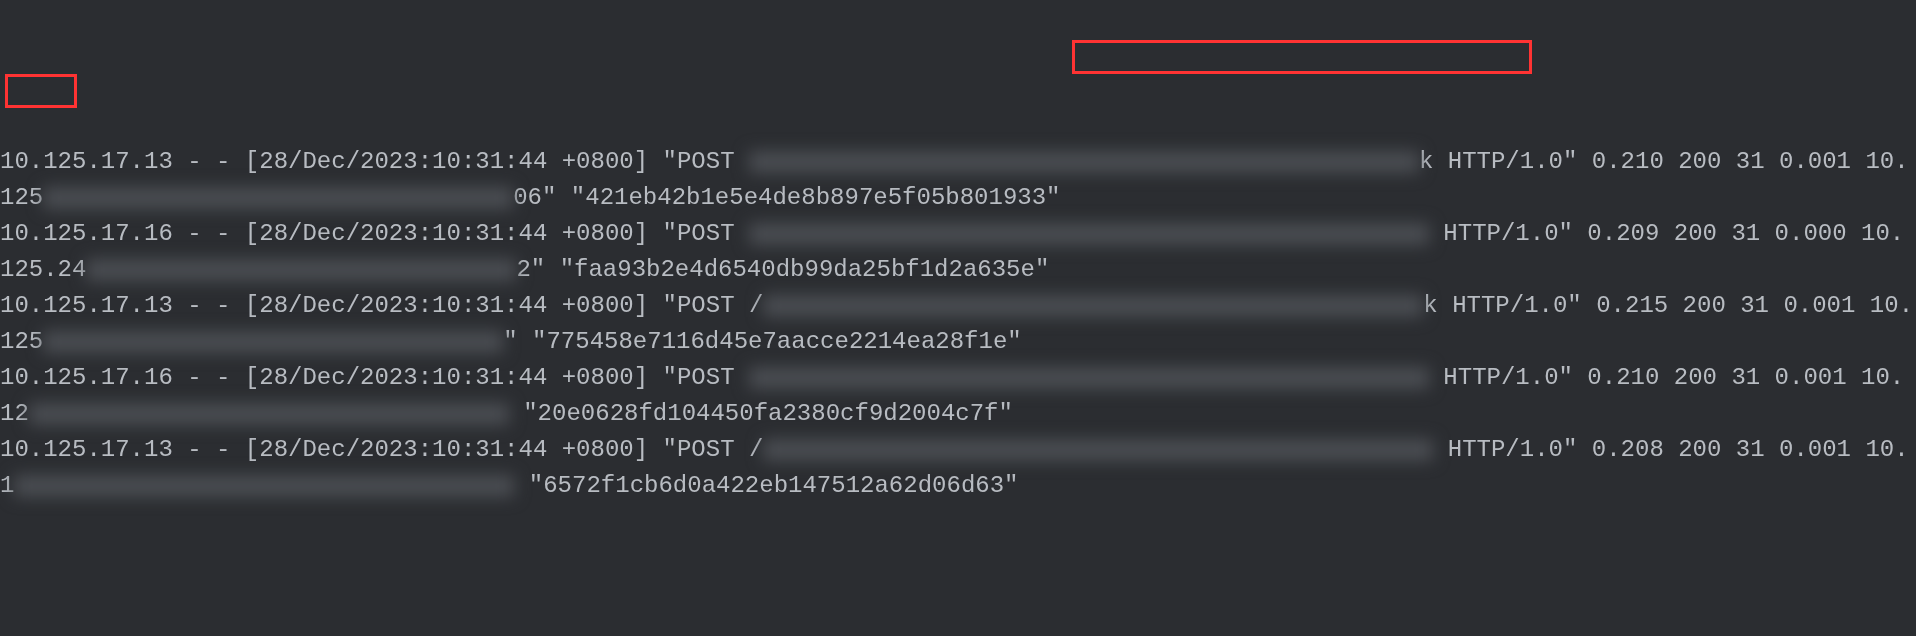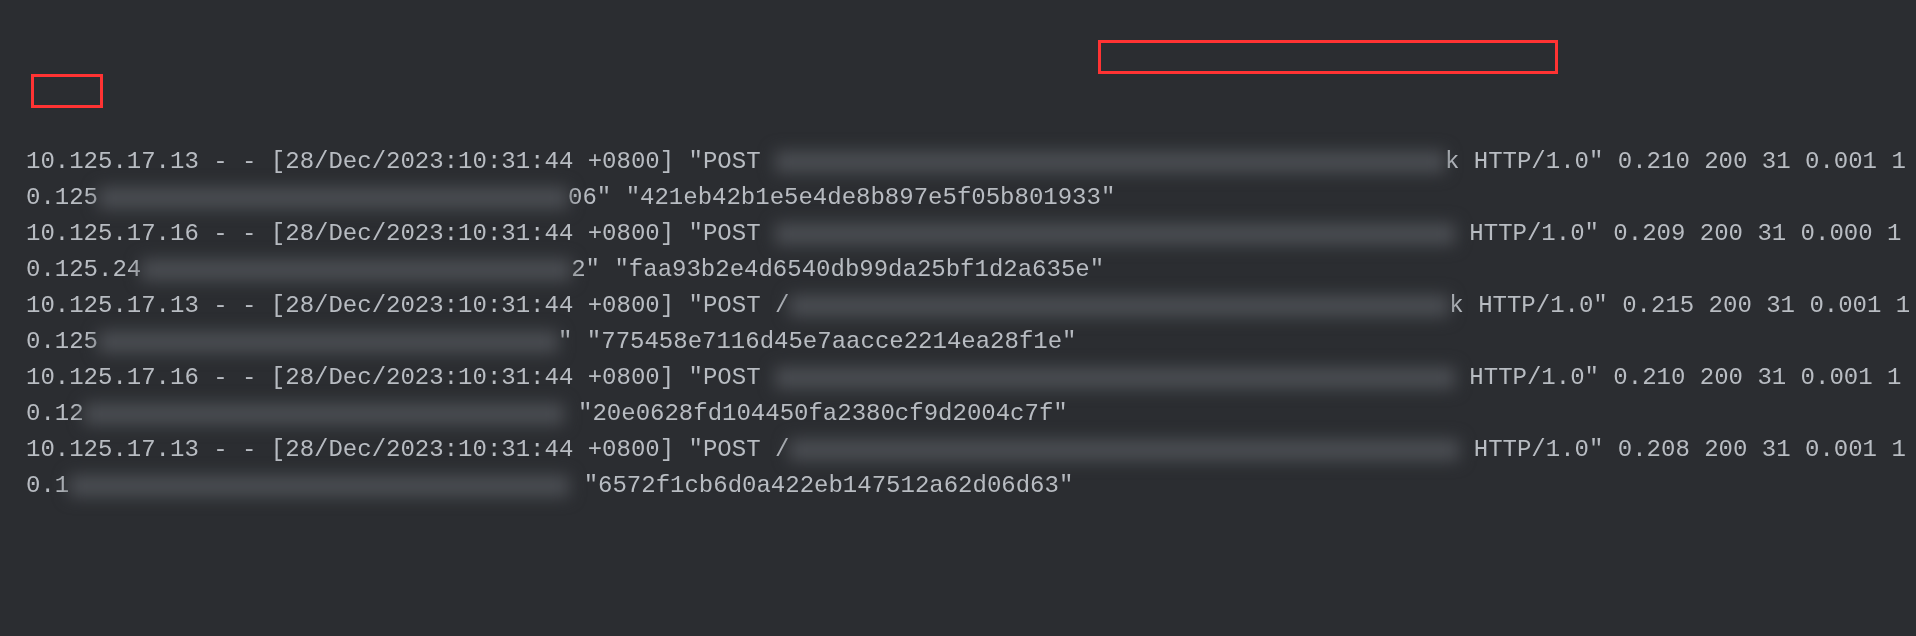--- a/index.html
+++ b/index.html
@@ -15,21 +15,20 @@
       line-height: 1.5;
       padding: 0;
       width: 1916px;
       height: 636px;
       overflow: hidden;
     }
     .log-container {
       white-space: pre-wrap;
       word-break: break-all;
       position: relative;
-      margin-left: 26px;
     }
     .log-entry {
       display: block;
     }
     .redacted {
       display: inline-block;
       background: #4a4d52;
       color: transparent;
       filter: blur(8px);
       vertical-align: middle;

